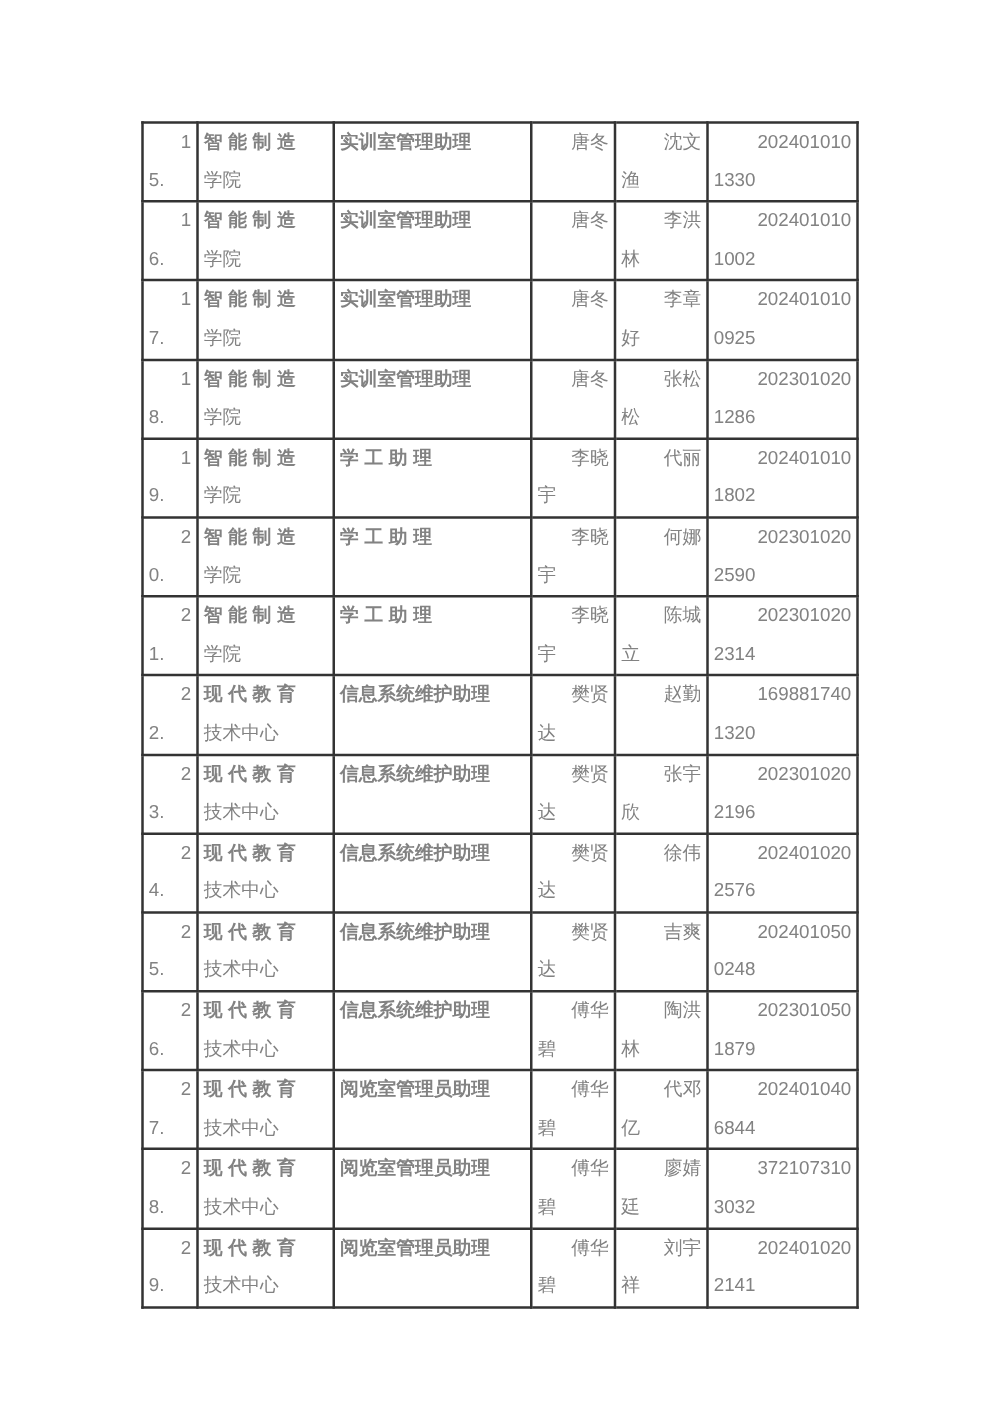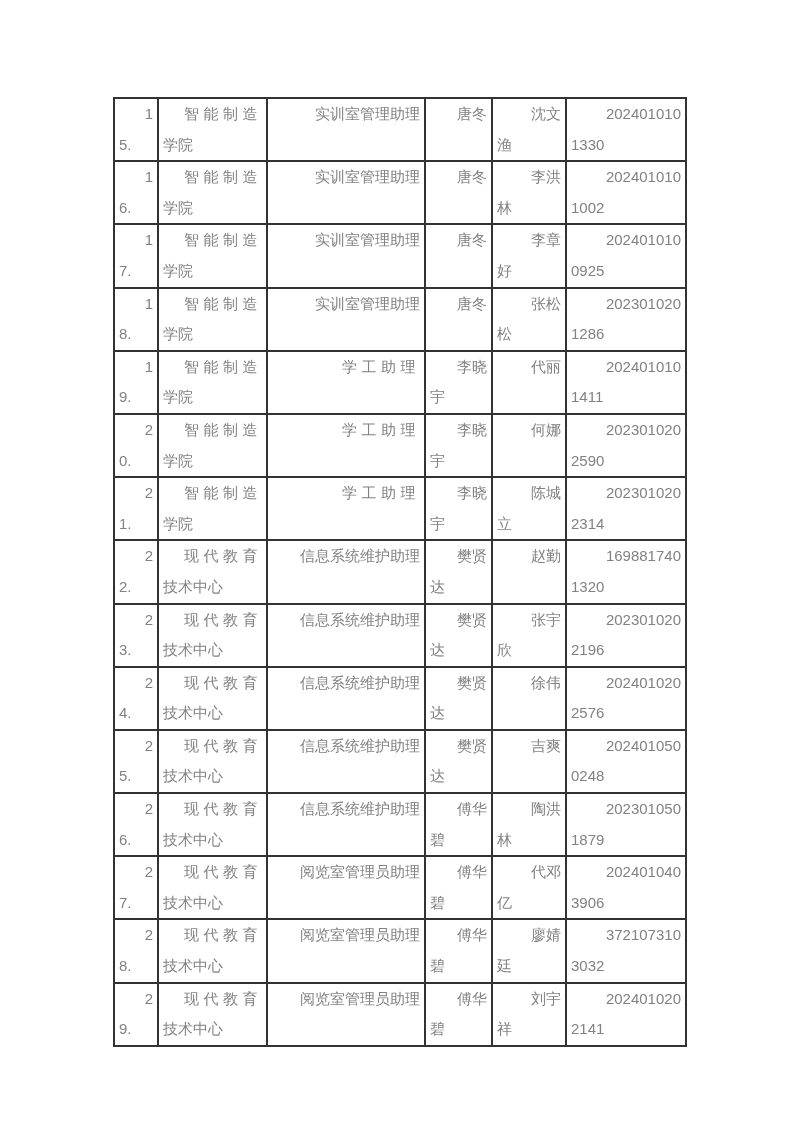--- a/index.html
+++ b/index.html
@@ -27,21 +27,21 @@
     color:#828282;
     overflow:hidden;
   }
   .ln{
     height:30.6px;line-height:30.6px;
     padding:0 4px;
     white-space:nowrap;
   }
   .al-r{text-align:right;}
   .al-l{text-align:left;}
-  .al-c{text-align:right;}
+  .al-c{text-align:left;font-weight:bold;}
   .spread{letter-spacing:4.5px;}
 </style>
 </head>
 <body>
 
 <div class="page">
   <table class="roster">
     <colgroup>
       <col style="width:44px">
       <col style="width:109px">
@@ -161,21 +161,21 @@
           </td>
           <td>
             <div class="ln al-r">李晓</div>
             <div class="ln al-l">宇</div>
           </td>
           <td>
             <div class="ln al-r">代丽</div>
           </td>
           <td>
             <div class="ln al-r">202401010</div>
-            <div class="ln al-l">1411</div>
+            <div class="ln al-l">1802</div>
           </td>
         </tr>
         <tr>
           <td>
             <div class="ln al-r">2</div>
             <div class="ln al-l">0.</div>
           </td>
           <td>
             <div class="ln al-c spread">智能制造</div>
             <div class="ln al-l">学院</div>
@@ -357,21 +357,21 @@
           <td>
             <div class="ln al-r">傅华</div>
             <div class="ln al-l">碧</div>
           </td>
           <td>
             <div class="ln al-r">代邓</div>
             <div class="ln al-l">亿</div>
           </td>
           <td>
             <div class="ln al-r">202401040</div>
-            <div class="ln al-l">3906</div>
+            <div class="ln al-l">6844</div>
           </td>
         </tr>
         <tr>
           <td>
             <div class="ln al-r">2</div>
             <div class="ln al-l">8.</div>
           </td>
           <td>
             <div class="ln al-c spread">现代教育</div>
             <div class="ln al-l">技术中心</div>

